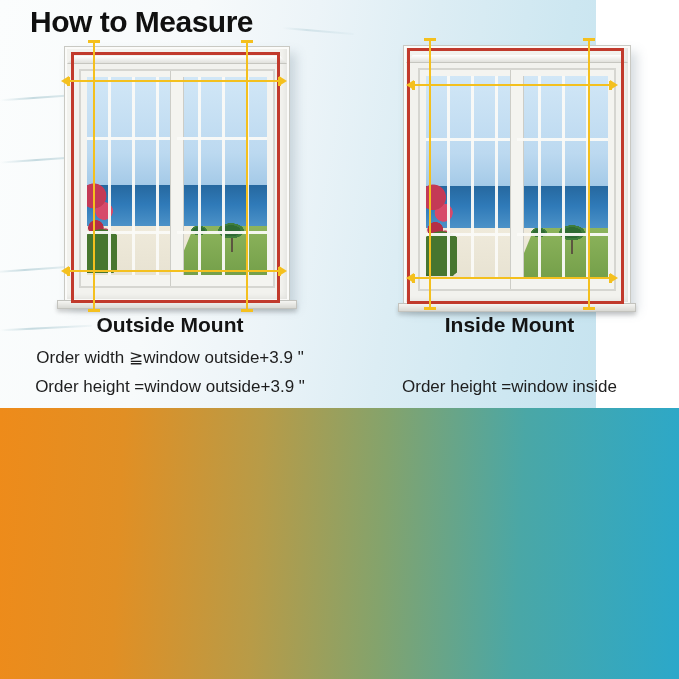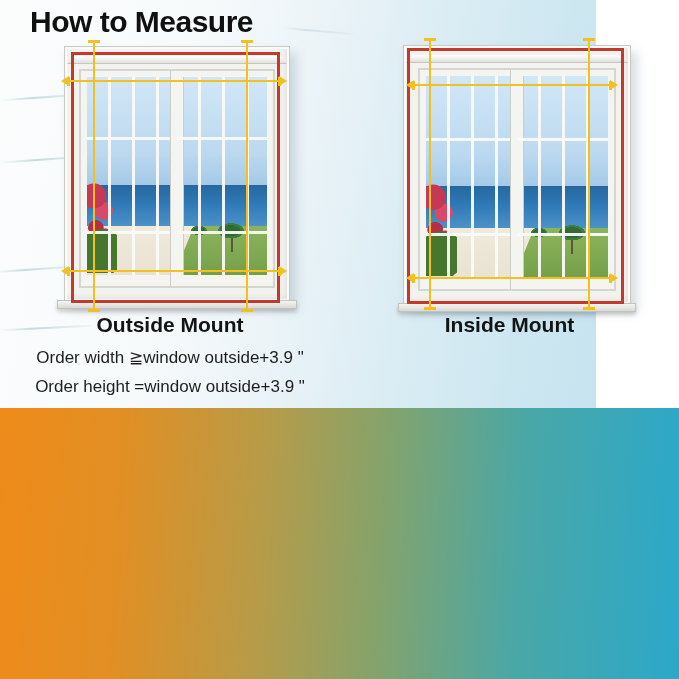--- a/index.html
+++ b/index.html
@@ -201,20 +201,21 @@
         <div class="ah ah-l"></div>
         <div class="ah ah-r"></div>
         <div class="tk tk-l"></div>
         <div class="tk tk-r"></div>
       </div>
 
     <h2 class="mount-label ml-right">Inside Mount</h2>
     <h2 class="mount-label ml-left">Outside Mount</h2>
     <p class="formula fw-left">Order width ≧window outside+3.9 "</p>
     <p class="formula fh-left">Order height =window outside+3.9 "</p>
+    <p class="formula fh-right">Order height =window inside</p>
   </section>
 
   <section class="band">
     
 
     
     
     
     
     

